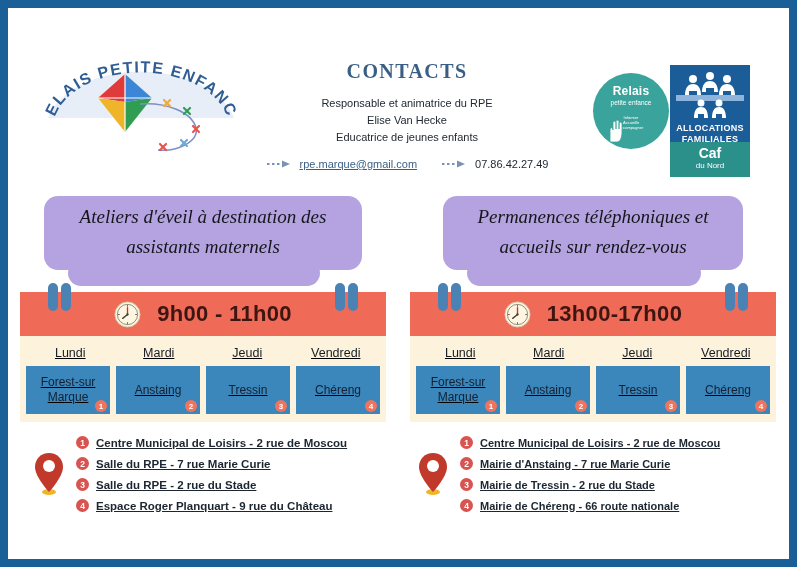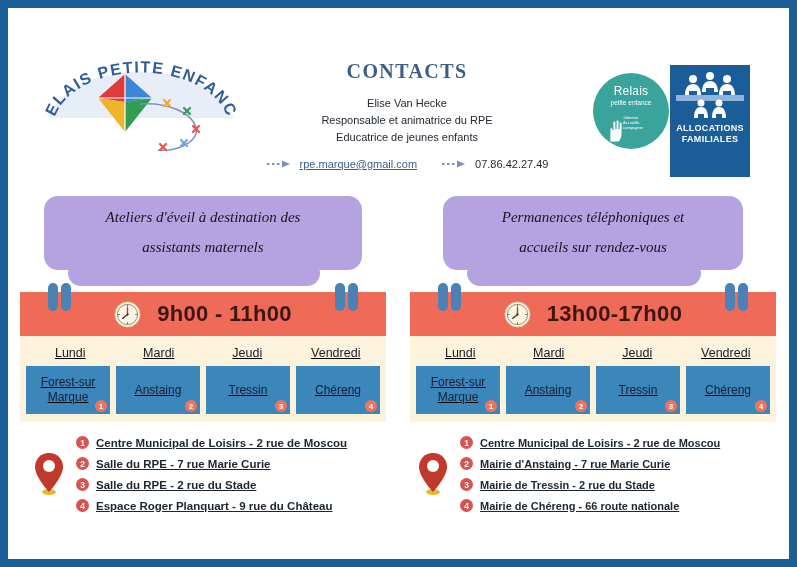--- a/index.html
+++ b/index.html
@@ -110,21 +110,21 @@
     width: 76px; height: 76px;
     border-radius: 50%;
     background: #3aa39b;
     display: flex;
     flex-direction: column;
     align-items: center;
     justify-content: flex-start;
     padding-top: 11px;
     color: #ffffff;
   }
-  .relais-round .r1 { font-size: 12px; font-weight: 400; letter-spacing: .2px; }
+  .relais-round .r1 { font-size: 12px; font-weight: 700; letter-spacing: .2px; }
   .relais-round .r2 { font-size: 6.5px; margin-top: 1px; }
   .relais-round .r3 { font-size: 4px; line-height: 5px; margin-top: 9px; text-align: center; }
   .relais-hand { position: absolute; left: 12px; top: 46px; width: 26px; height: 24px; }
   .caf-card {
     position: absolute;
     left: 77px; top: 0;
     width: 80px; height: 112px;
     background: #1b5d99;
     overflow: hidden;
   }
@@ -161,21 +161,21 @@
   .banner {
     position: relative;
     margin: 10px auto 0;
     width: 318px;
     min-height: 64px;
     background: #b4a3e0;
     border-radius: 14px;
     color: #15161c;
     font-family: "Liberation Serif", serif;
     font-style: italic;
-    font-size: 15px;
+    font-size: 19px;
     line-height: 30px;
     text-align: center;
     padding: 6px 12px 8px;
     z-index: 3;
   }
   .banner .l2 { display: block; }
   .banner::after {
     content: "";
     position: absolute;
     left: 24px; right: 42px;
@@ -344,22 +344,22 @@
           <g stroke="#e8554c">
               <line x1="24" y1="46" x2="30" y2="52"></line>
               <line x1="30" y1="46" x2="24" y2="52"></line>
             </g>
         </g>
       </svg>
     </div>
 
     <div class="contacts">
       <div class="contacts-title">CONTACTS</div>
+      <div class="contacts-line">Responsable et animatrice du RPE</div>
       <div class="contacts-line">Elise Van Hecke</div>
-      <div class="contacts-line">Responsable et animatrice du RPE</div>
       <div class="contacts-line">Educatrice de jeunes enfants</div>
       <div class="contacts-row">
         <svg class="dotted-arrow" viewBox="0 0 28 10">
           <line x1="1" y1="5" x2="16" y2="5" stroke="#7a93b5" stroke-width="1.8" stroke-dasharray="2.5,2.5"></line>
           <polygon points="16,1.5 24,5 16,8.5" fill="#7a93b5"></polygon>
         </svg>
         <a class="contact-email" href="#">rpe.marque@gmail.com</a>
         <svg class="dotted-arrow" viewBox="0 0 28 10">
           <line x1="1" y1="5" x2="16" y2="5" stroke="#7a93b5" stroke-width="1.8" stroke-dasharray="2.5,2.5"></line>
           <polygon points="16,1.5 24,5 16,8.5" fill="#7a93b5"></polygon>
@@ -387,20 +387,24 @@
               <path d="M26,21 C26,13 30,10 34,10 C38,10 42,13 42,21 L38,21 L38,17 L30,17 L30,21 Z"></path>
             <circle cx="51" cy="8" r="4"></circle>
               <path d="M43,24 C43,16 47,13 51,13 C55,13 59,16 59,24 L55,24 L55,20 L47,20 L47,24 Z"></path>
             <circle cx="25" cy="32" r="3.5"></circle>
               <path d="M18,47 C18,39 21,36 25,36 C29,36 32,39 32,47 L28,47 L28,43 L22,43 L22,47 Z"></path>
             <circle cx="43" cy="32" r="3.5"></circle>
               <path d="M36,47 C36,39 39,36 43,36 C47,36 50,39 50,47 L46,47 L46,43 L40,43 L40,47 Z"></path>
           </g>
         </svg>
         <div class="caf-alloc">ALLOCATIONS<br>FAMILIALES</div>
+        <div class="caf-bottom">
+          <div class="c1">Caf</div>
+          <div class="c2">du Nord</div>
+        </div>
       </div>
     </div>
   </div>
 
   <div class="columns">
 
     <div class="col col-left">
       <div class="banner">
         <span>Ateliers d'éveil à destination des</span>
         <span class="l2">assistants maternels</span>

